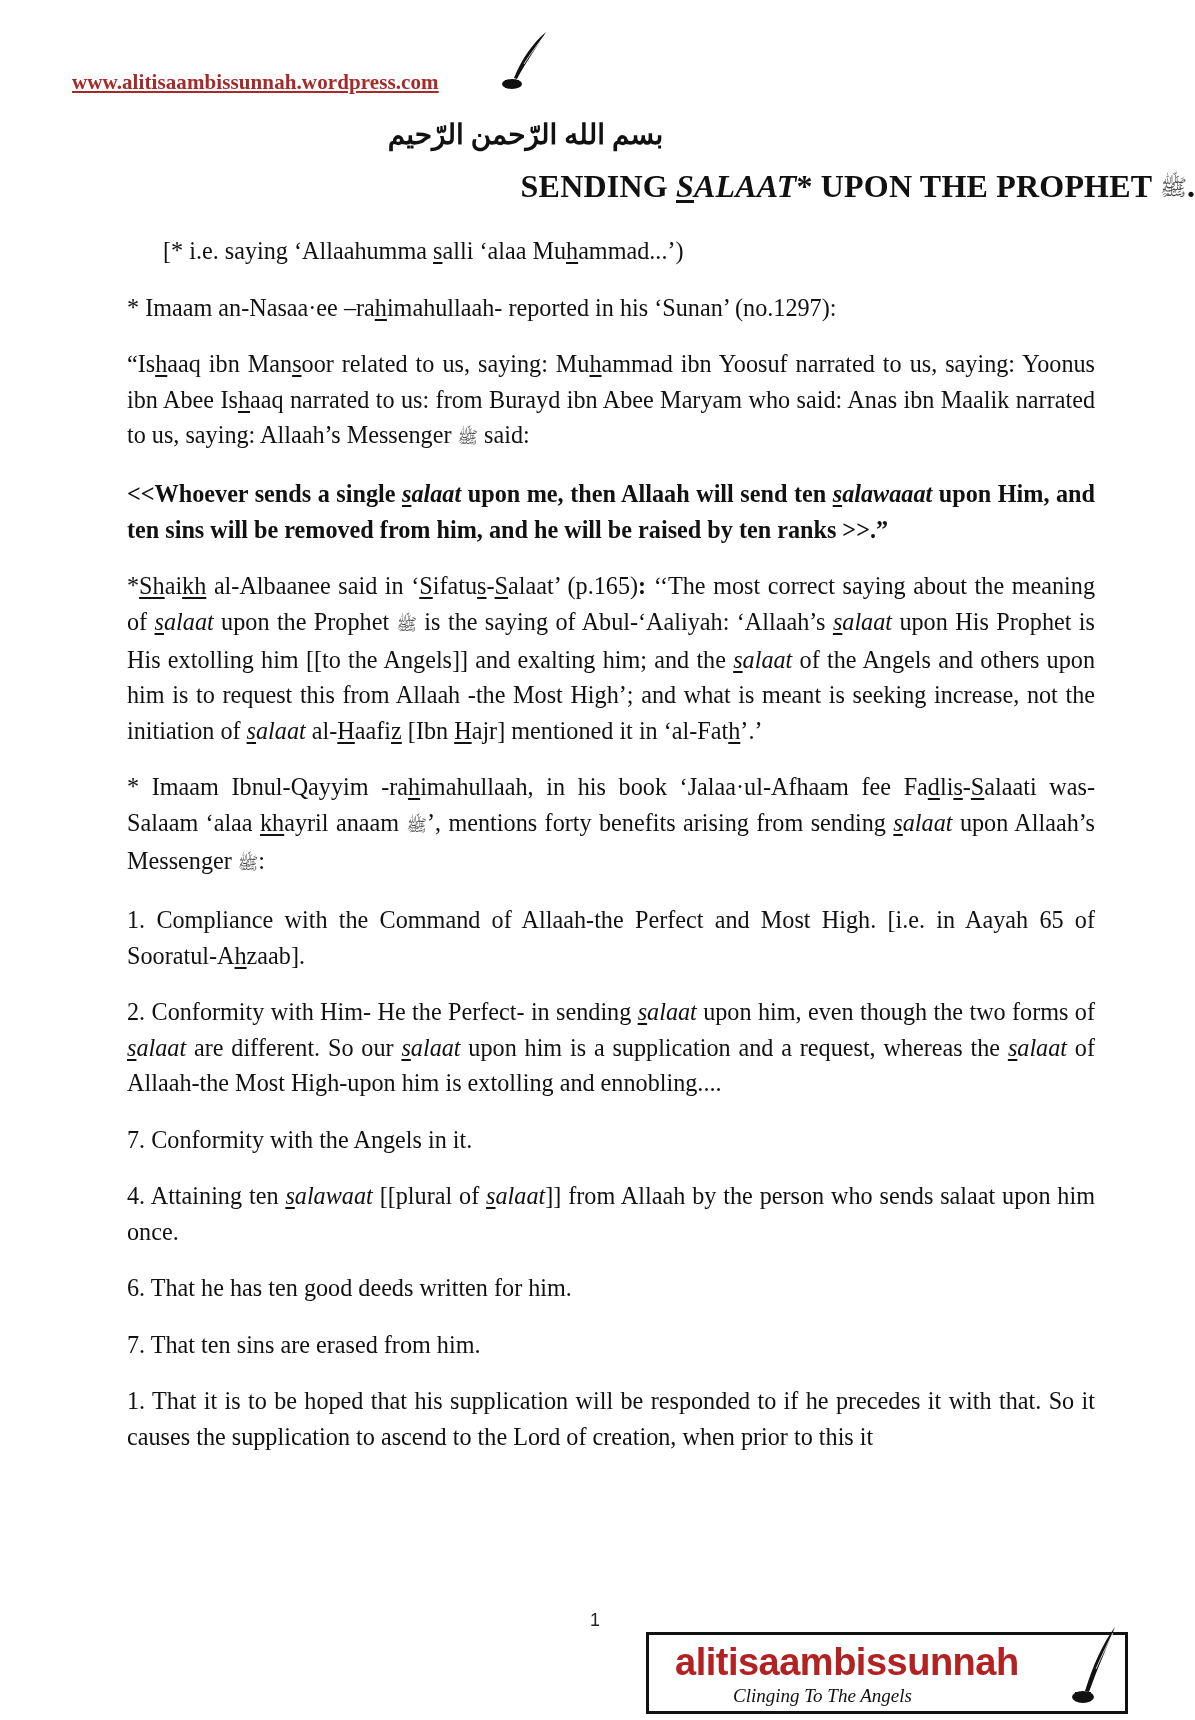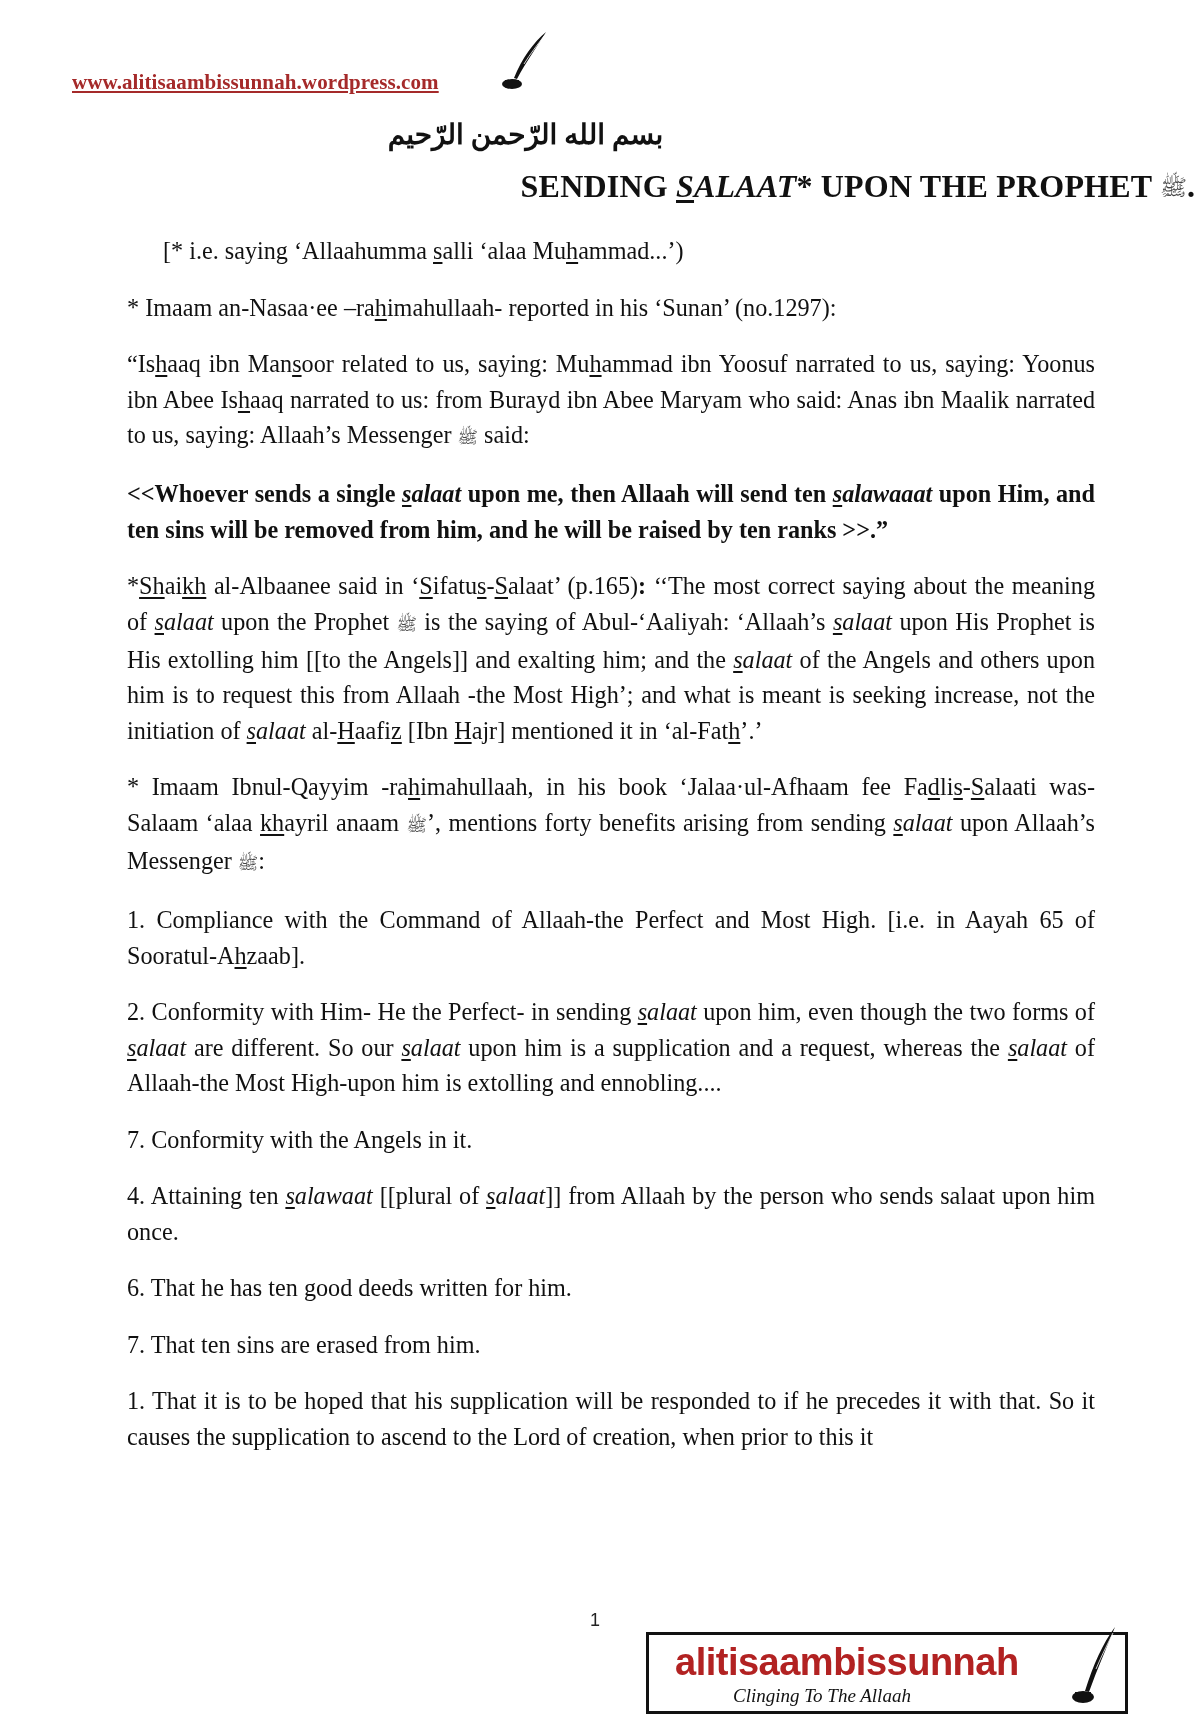--- a/index.html
+++ b/index.html
@@ -56,20 +56,20 @@
   <p>7. Conformity with the Angels in it.</p>
   <p>4. Attaining ten <i><u>s</u>alawaat</i> [[plural of <i><u>s</u>alaat</i>]] from Allaah by the person who sends salaat upon him once.</p>
   <p>6. That he has ten good deeds written for him.</p>
   <p>7. That ten sins are erased from him.</p>
   <p>1. That it is to be hoped that his supplication will be responded to if he precedes it with that. So it causes the supplication to ascend to the Lord of creation, when prior to this it</p>
 </div>
 
 <div class="page-num">1</div>
 <div class="logo-box">
   <div class="logo-name">alitisaambissunnah</div>
-  <div class="logo-tag">Clinging To The Allaah</div>
+  <div class="logo-tag">Clinging To The Angels</div>
   <svg style="position:absolute; right:6px; top:-10px;" width="50" height="84" viewBox="0 0 50 84">
     <path d="M46 2 C34 18 24 40 16 66 L20 67 C28 44 38 22 46 2 Z" fill="#111"></path>
     <path d="M44 8 C38 20 32 32 27 44" stroke="#fff" stroke-width="0.8" fill="none"></path>
     <ellipse cx="14" cy="72" rx="11" ry="6" fill="#111"></ellipse>
     <rect x="6" y="67" width="16" height="5" fill="#111"></rect>
   </svg>
 </div>
 
 </body></html>

